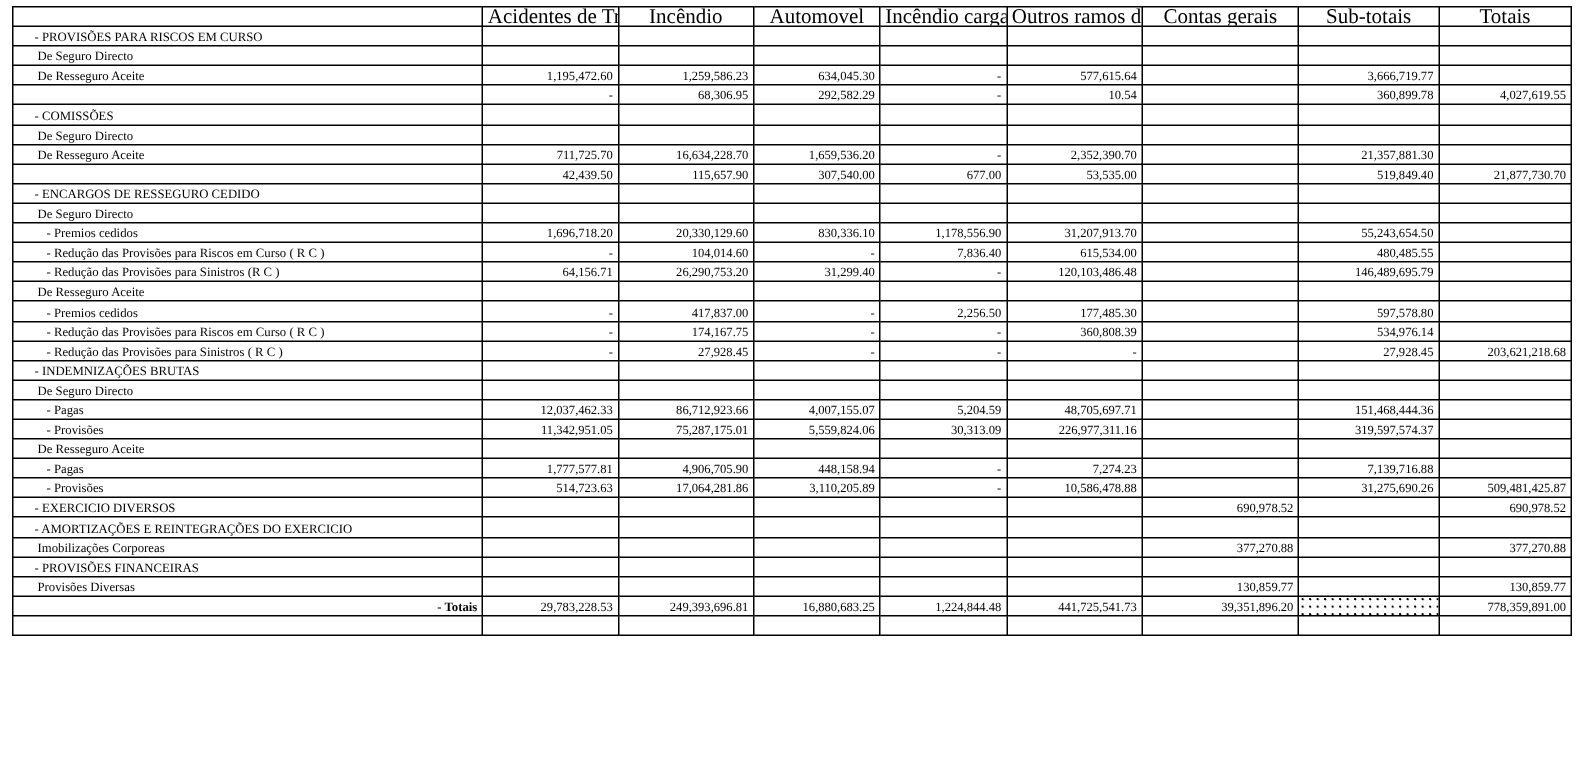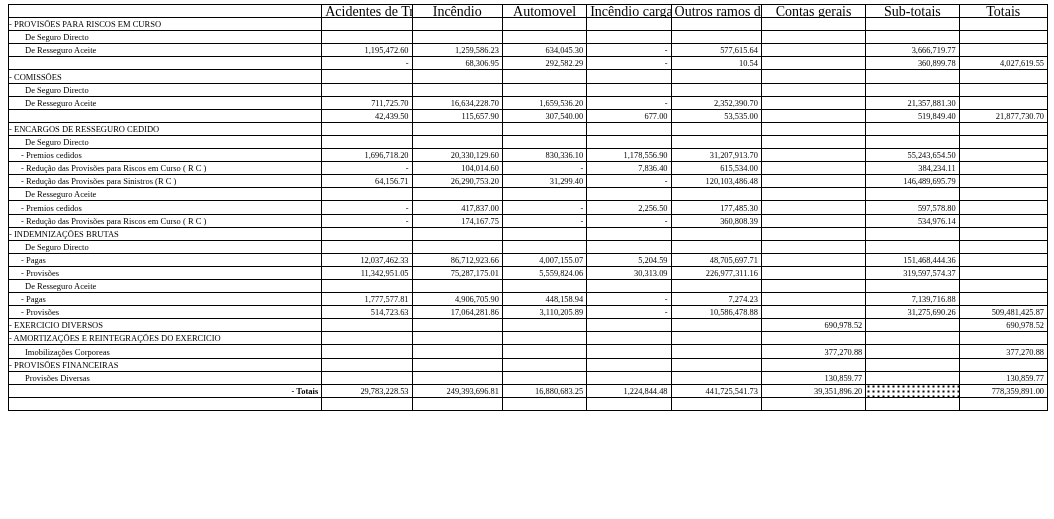--- a/index.html
+++ b/index.html
@@ -31,23 +31,23 @@
   col.cg{width:104px;}
   col.cs{width:93px;}
   col.ct{width:88px;}
 
   thead td{
     text-align:center;vertical-align:middle;height:30px;
     font-size:14px;line-height:9.5px;white-space:normal;
   }
   .num{text-align:right;font-size:8.4px;font-variant-numeric:tabular-nums;}
   .lbl{text-align:left;}
-  .lbl.lvl0{padding-left:0;}
+  .lbl.lvl0{padding-left:14px;}
   .lbl.lvl1{padding-left:16px;margin-top:28px;}
-  .lbl.lvl2{padding-left:12px;}
+  .lbl.lvl2{padding-left:22px;}
   .tot-label{text-align:right;padding-right:6px;font-weight:bold;}
   .hatch{
     background-image:
       radial-gradient(circle at 2px 2px, #000 0.7px, transparent 0.9px);
     background-size:5px 5px;
   }
 </style>
 </head>
 <body>
 
@@ -200,21 +200,21 @@
           <td class="num"></td>
         </tr>
         <tr>
           <td class="lbl lvl2">- Redução das Provisões para Riscos em Curso ( R C )</td>
           <td class="num">-</td>
           <td class="num">104,014.60</td>
           <td class="num">-</td>
           <td class="num">7,836.40</td>
           <td class="num">615,534.00</td>
           <td class="num"></td>
-          <td class="num">384,234.11</td>
+          <td class="num">480,485.55</td>
           <td class="num"></td>
         </tr>
         <tr>
           <td class="lbl lvl2">- Redução das Provisões para Sinistros (R C )</td>
           <td class="num">64,156.71</td>
           <td class="num">26,290,753.20</td>
           <td class="num">31,299.40</td>
           <td class="num">-</td>
           <td class="num">120,103,486.48</td>
           <td class="num"></td>
@@ -246,20 +246,31 @@
         <tr>
           <td class="lbl lvl2">- Redução das Provisões para Riscos em Curso ( R C )</td>
           <td class="num">-</td>
           <td class="num">174,167.75</td>
           <td class="num">-</td>
           <td class="num">-</td>
           <td class="num">360,808.39</td>
           <td class="num"></td>
           <td class="num">534,976.14</td>
           <td class="num"></td>
+        </tr>
+        <tr>
+          <td class="lbl lvl2">- Redução das Provisões para Sinistros ( R C )</td>
+          <td class="num">-</td>
+          <td class="num">27,928.45</td>
+          <td class="num">-</td>
+          <td class="num">-</td>
+          <td class="num">-</td>
+          <td class="num"></td>
+          <td class="num">27,928.45</td>
+          <td class="num">203,621,218.68</td>
         </tr>
         <tr>
           <td class="lbl lvl0">- INDEMNIZAÇÕES BRUTAS</td>
           <td class="num"></td>
           <td class="num"></td>
           <td class="num"></td>
           <td class="num"></td>
           <td class="num"></td>
           <td class="num"></td>
           <td class="num"></td>

